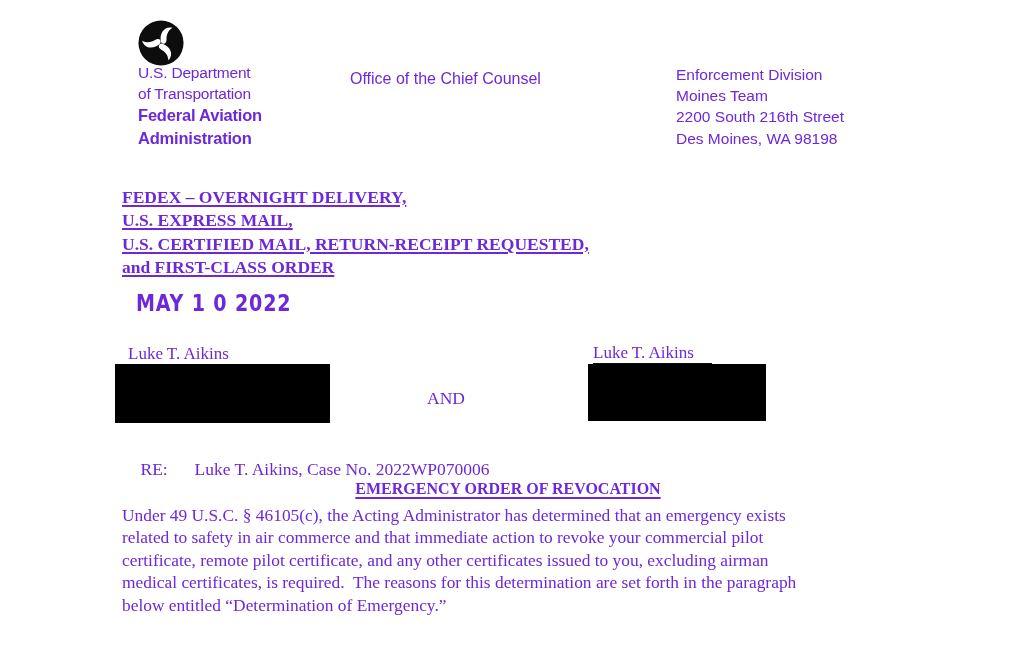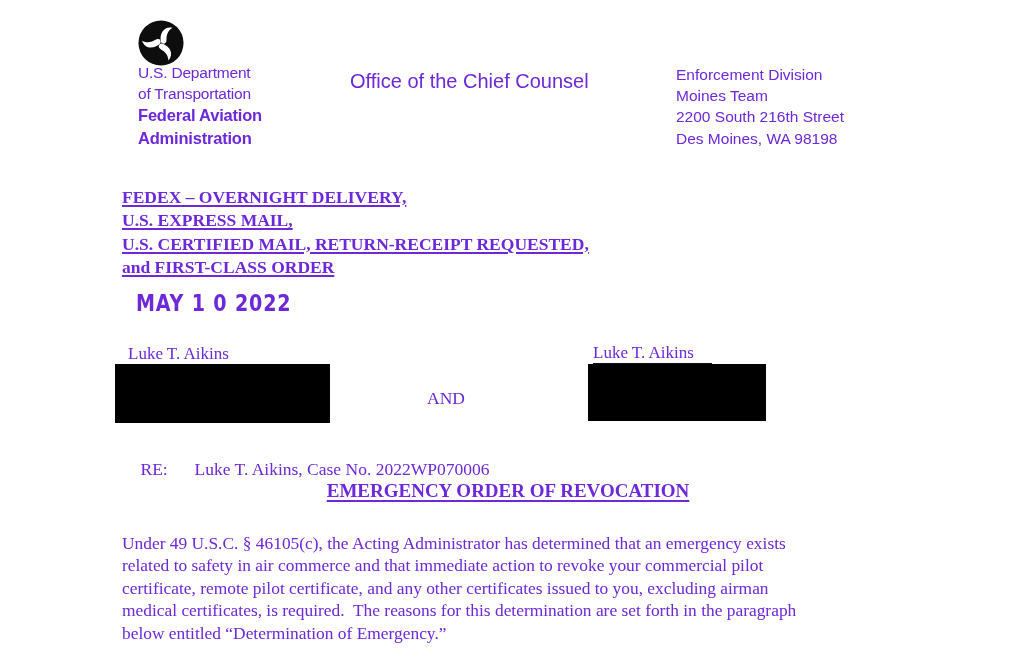--- a/index.html
+++ b/index.html
@@ -8,21 +8,21 @@
     position:relative; width:1013px; height:658px;
     background:#ffffff; color:#6d28d9; overflow:hidden;
     margin:0 auto;
   }
   .abs { position:absolute; }
 
   
   .logo { left:138px; top:20px; width:46px; height:46px; }
   .dept-block { left:138px; top:63px; font-family:"Liberation Sans", sans-serif; font-size:15.5px; line-height:20.5px; letter-spacing:-0.2px; }
   .dept-block .bold-line { font-weight:bold; font-size:16.5px; line-height:22.5px; letter-spacing:-0.2px; }
-  .office { left:350px; top:70px; font-family:"Liberation Sans", sans-serif; font-size:20px; }
+  .office { left:350px; top:70px; font-family:"Liberation Sans", sans-serif; font-size:16px; }
   .division { left:676px; top:64px; font-family:Liberation Sans, sans-serif; font-size:15.5px; line-height:21.2px; }
 
   
   .delivery { left:122px; top:186px; font-weight:bold; font-size:17.5px; line-height:23.4px; }
   .delivery div { text-decoration:underline; text-decoration-thickness:1.5px; text-underline-offset:2px; white-space:pre; }
 
   
   .datestamp {
     left:136px; top:290px;
     font-family:"DejaVu Sans", sans-serif; font-weight:bold; font-size:23px;
@@ -39,26 +39,26 @@
   .redaction-left  { left:115px; top:364px; width:215px; height:59px; }
   .redaction-right { left:588px; top:364px; width:178px; height:57px; }
 
   
   .re-row { left:123px; top:438px; font-size:17.5px; white-space:pre; }
   .re-label { display:inline-block; width:54px; }
 
   
   .order-title {
     left:122px; top:480px; width:772px; text-align:center;
-    font-weight:bold; font-size:19px;
+    font-weight:bold; font-size:16px;
   }
   .order-title span { text-decoration:underline; text-decoration-thickness:1.5px; text-underline-offset:3px; }
 
   
-  .body-par { left:122px; top:532px; width:785px; font-size:17.4px; line-height:22.4px; }
+  .body-par { left:122px; top:504px; width:785px; font-size:17.4px; line-height:22.4px; }
   .body-par div { white-space:pre-wrap; }
 </style>
 </head>
 <body>
 
 <div class="page">
 
   <svg class="abs logo" viewBox="0 0 100 100" aria-hidden="true">
     <circle cx="50" cy="50" r="49" fill="#0d0d0d"></circle>
     <g fill="#ffffff">

